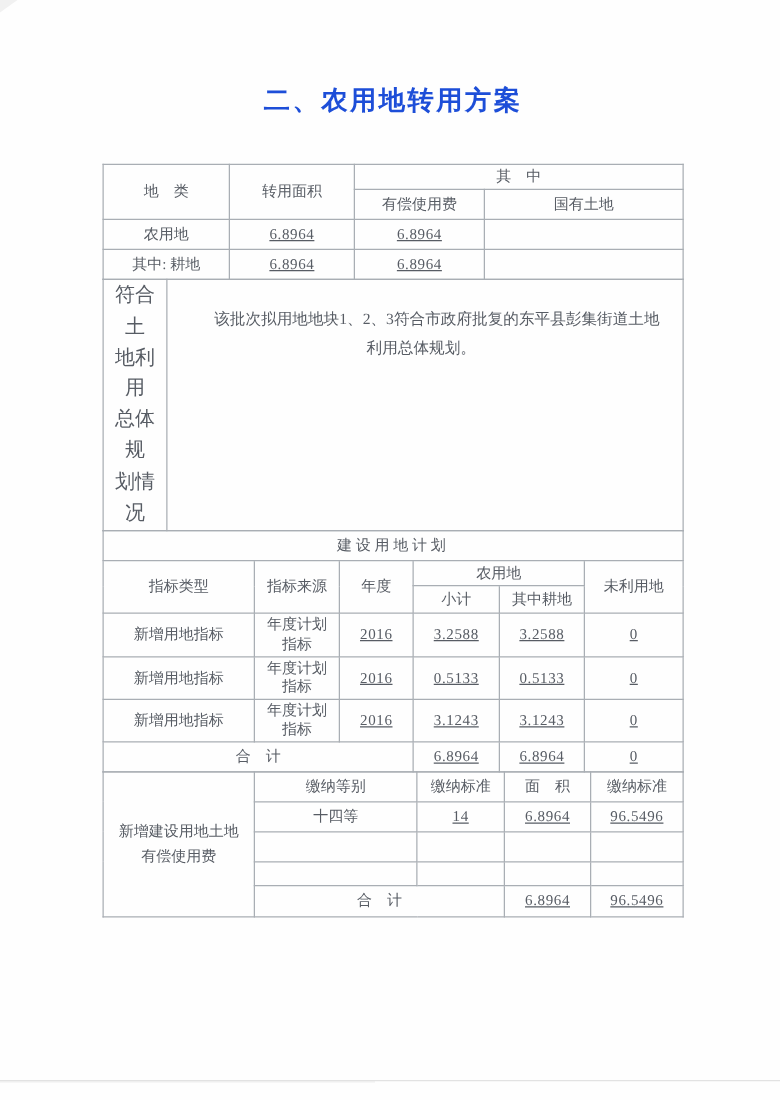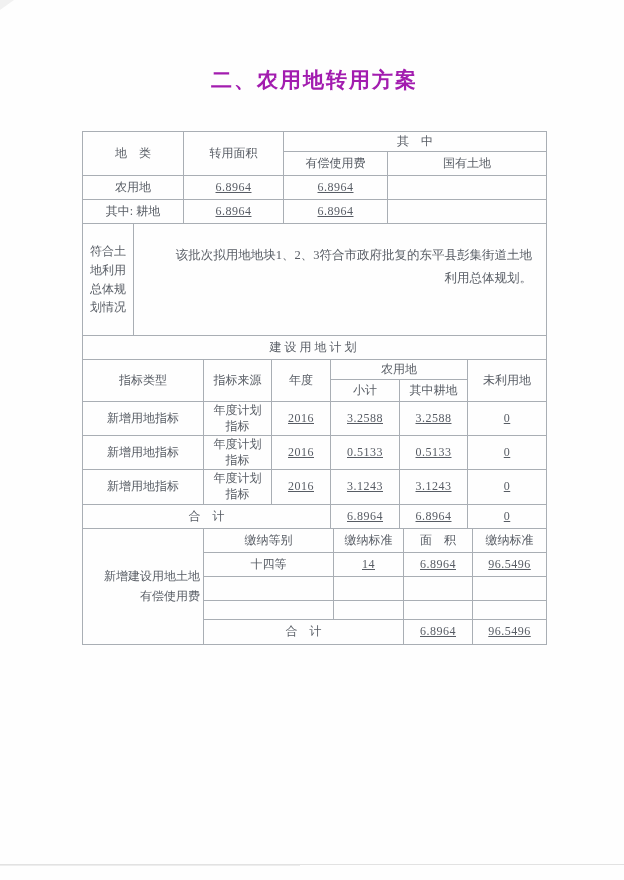--- a/index.html
+++ b/index.html
@@ -2,38 +2,38 @@
 <html><head>
 <meta charset="utf-8">
 <style>
   html,body{margin:0;padding:0;background:#ffffff;}
   .page{
     position:relative;width:624px;height:880px;background:#fefefe;overflow:hidden;
     font-family:"Liberation Serif","DejaVu Serif",serif;color:#575c64;
   }
   .doc-title{
     position:absolute;top:66px;left:82px;width:465px;margin:0;
-    text-align:center;font-size:21px;font-weight:bold;color:#a21caf;letter-spacing:2px;
+    text-align:center;font-size:21px;font-weight:bold;color:#1d4ed8;letter-spacing:2px;
   }
   .unit-note{
     position:absolute;top:101px;left:82px;width:458px;
     text-align:right;font-size:12px;color:#6b7078;letter-spacing:1.5px;
   }
   .table-stack{position:absolute;top:132px;left:82px;width:465px;}
   table{border-collapse:collapse;table-layout:fixed;width:465px;}
   .t{margin-top:-1px;}
   td{
     border:1px solid #a9aeb4;font-size:12px;text-align:center;vertical-align:middle;
     padding:1px 3px;color:#575c64;overflow:hidden;
   }
   .ml{white-space:pre-line;line-height:1.3;}
-  .vlabel{white-space:pre-line;line-height:1.55;font-size:12px;}
-  .fee-label{white-space:pre-line;line-height:1.7;text-align:right;}
+  .vlabel{white-space:pre-line;line-height:1.55;font-size:16px;}
+  .fee-label{white-space:pre-line;line-height:1.7;}
   .content-cell{
-    text-align:right;vertical-align:top;padding:20px 14px 6px 8px;
+    text-align:center;vertical-align:top;padding:20px 14px 6px 8px;
     line-height:1.8;font-size:12.5px;
   }
   .content-cell .para{text-indent:2em;}
   .section-title{letter-spacing:3px;}
   .num{letter-spacing:0.5px;text-decoration:underline;}
   
   .scan-edge-bottom{position:absolute;left:0;top:864px;width:624px;height:1px;background:#e2e2e2;}
   .scan-edge-bottom2{position:absolute;left:0;top:865px;width:300px;height:1px;background:#ededed;}
   .scan-corner{
     position:absolute;left:0;top:0;width:0;height:0;

